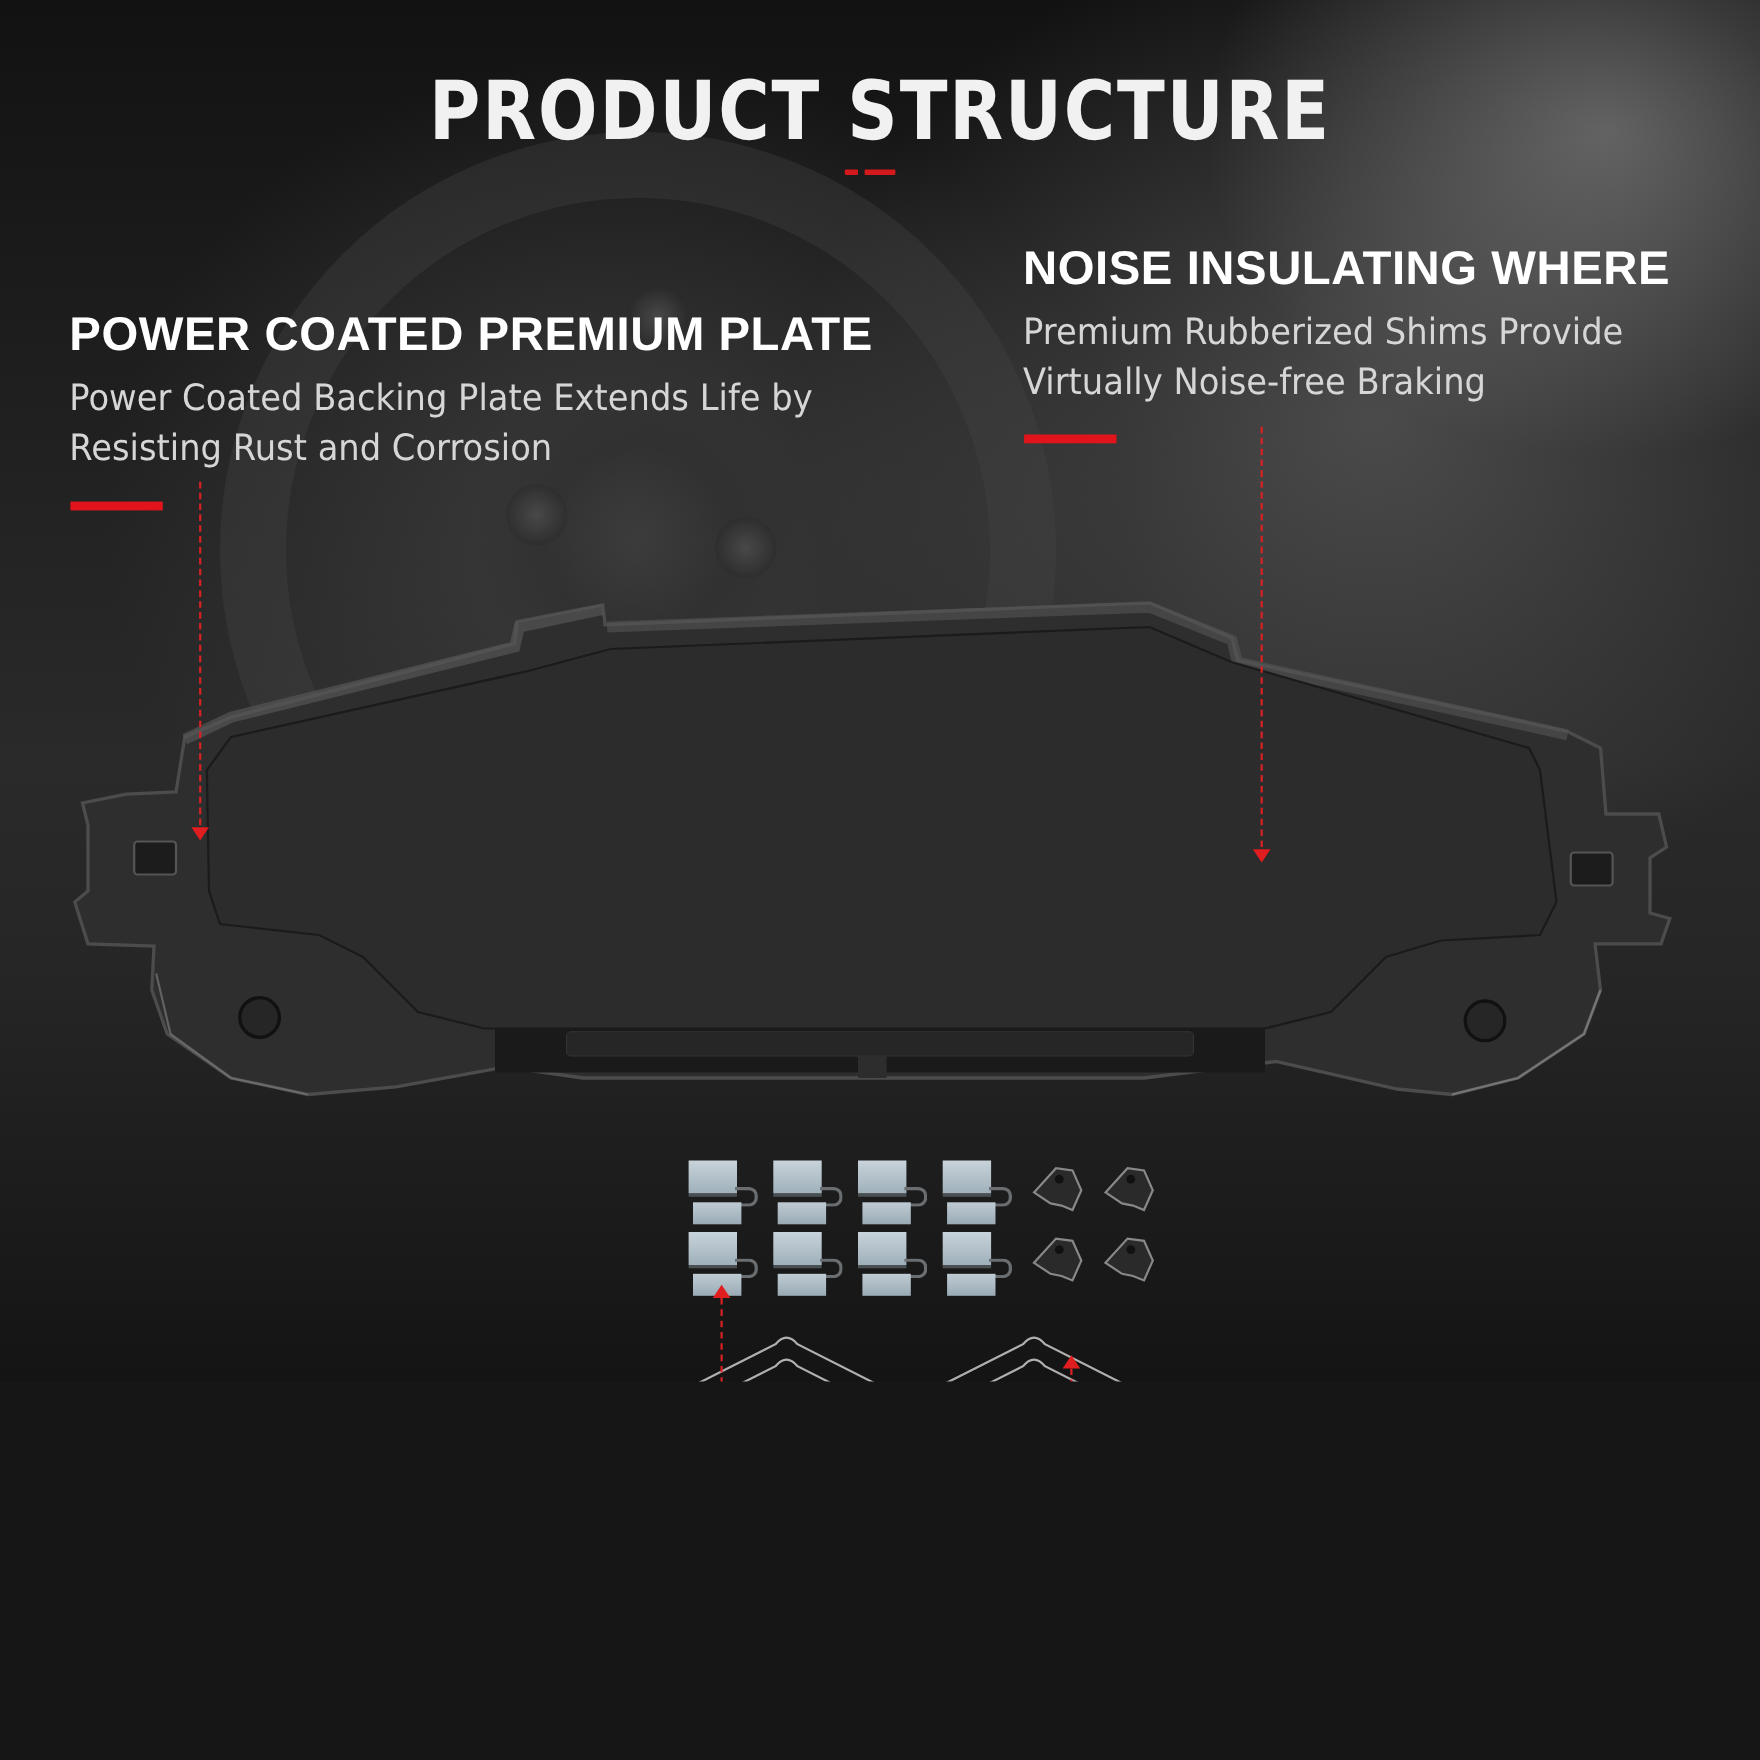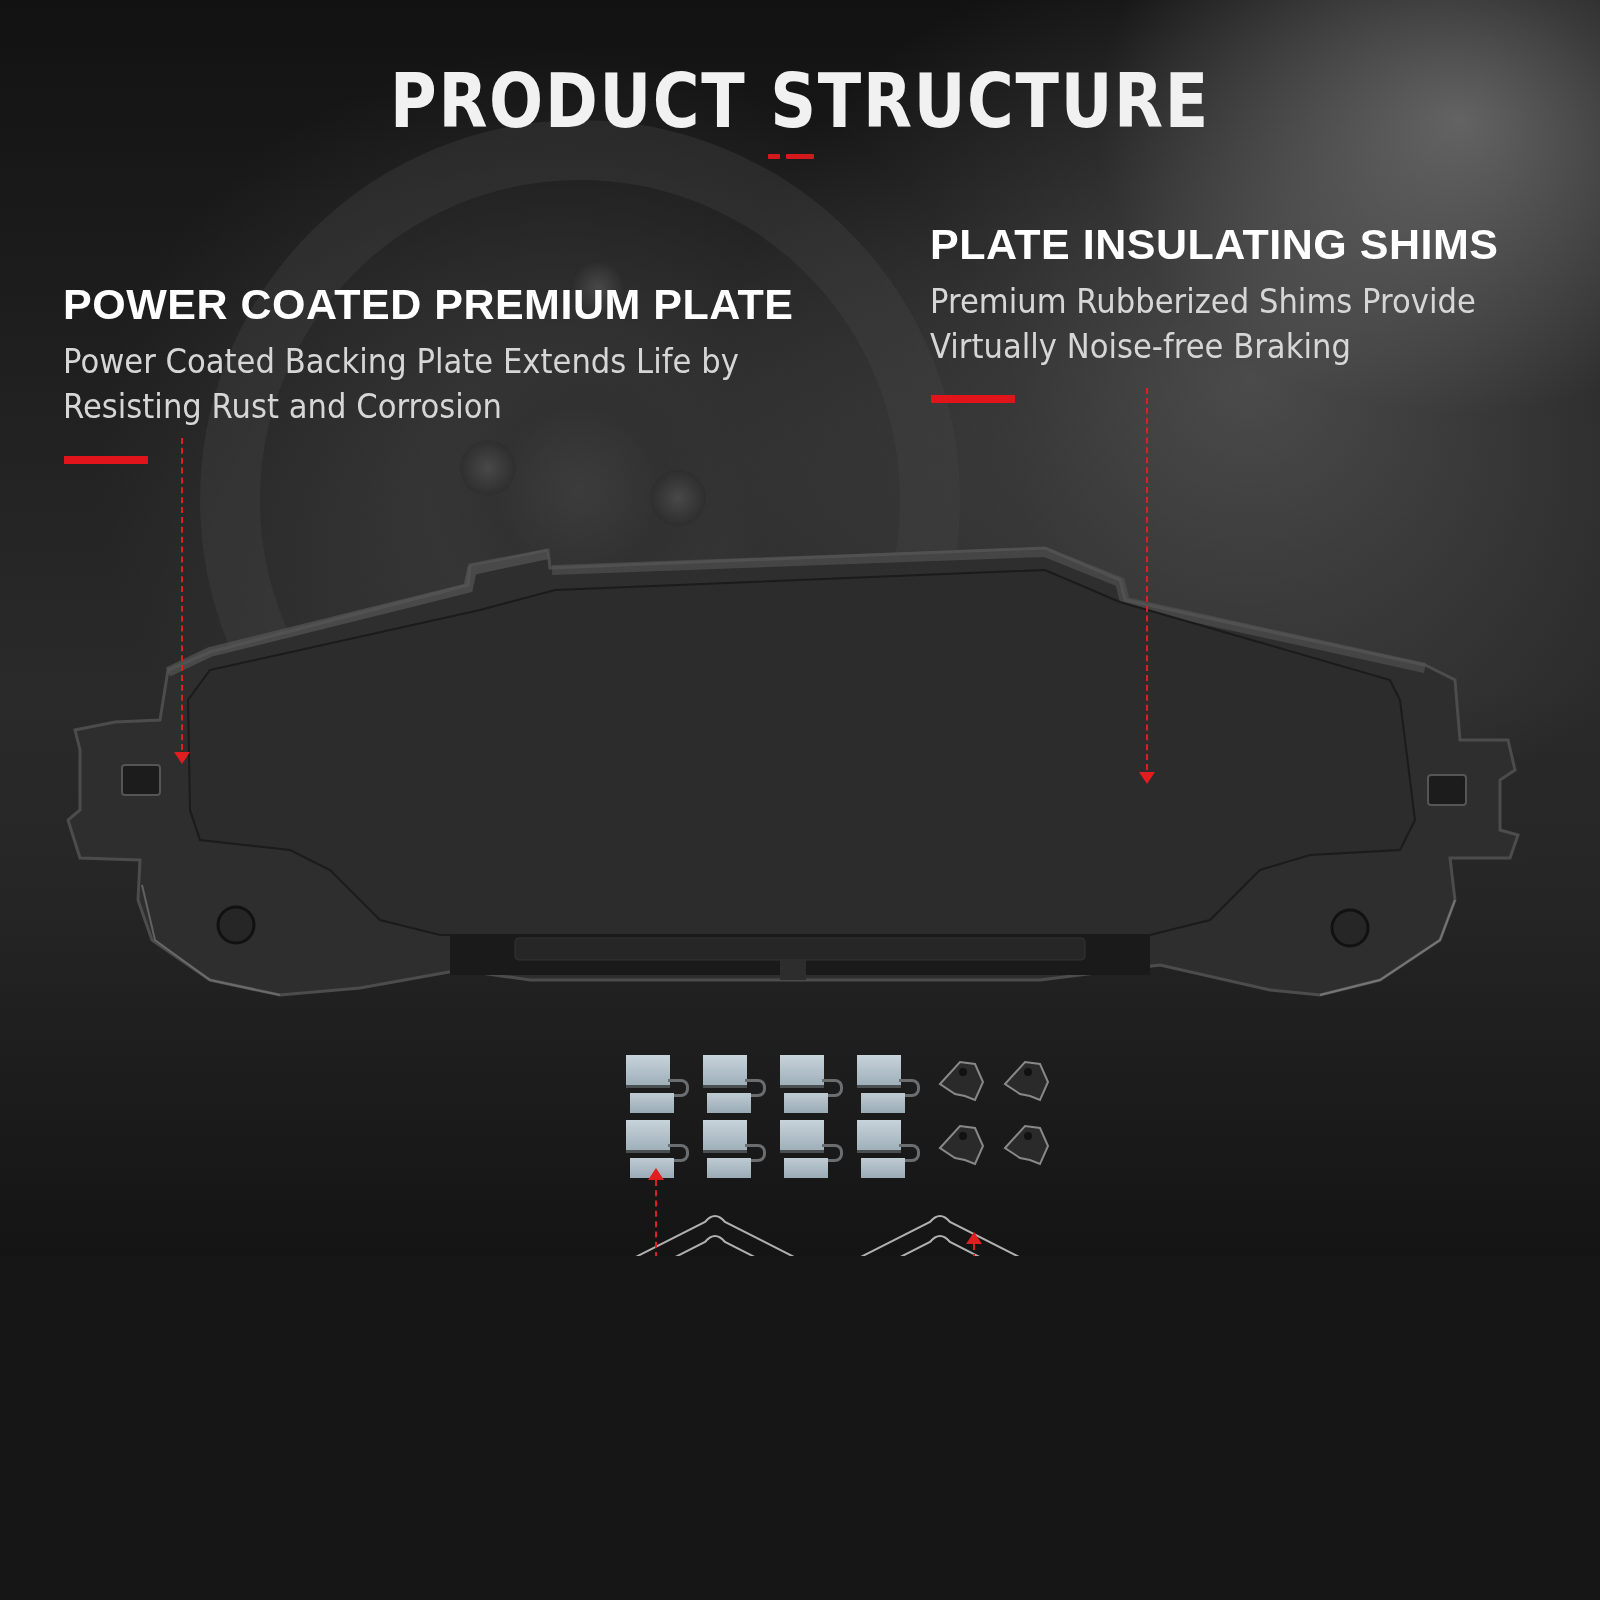--- a/index.html
+++ b/index.html
@@ -91,21 +91,21 @@
   </div>
 
   <div class="feature" style="left:63px; top:280px;">
     <h2>POWER COATED PREMIUM PLATE</h2>
     <p>Power Coated Backing Plate Extends Life by</p>
     <p style="margin-top:0">Resisting Rust and Corrosion</p>
   </div>
   <div class="accent-bar" style="left:64px; top:456px;"></div>
 
   <div class="feature" style="left:930px; top:220px;">
-    <h2>PLATE INSULATING SHIMS</h2>
+    <h2>NOISE INSULATING WHERE</h2>
     <p>Premium Rubberized Shims Provide</p>
     <p style="margin-top:0">Virtually Noise-free Braking</p>
   </div>
   <div class="accent-bar" style="left:931px; top:395px;"></div>
 
   <div class="pad">
     <svg viewBox="0 0 1500 480">
       <defs>
         <linearGradient id="plateEdge" x1="0" y1="0" x2="0" y2="1">
           <stop offset="0" stop-color="#5a5a5a"></stop>

